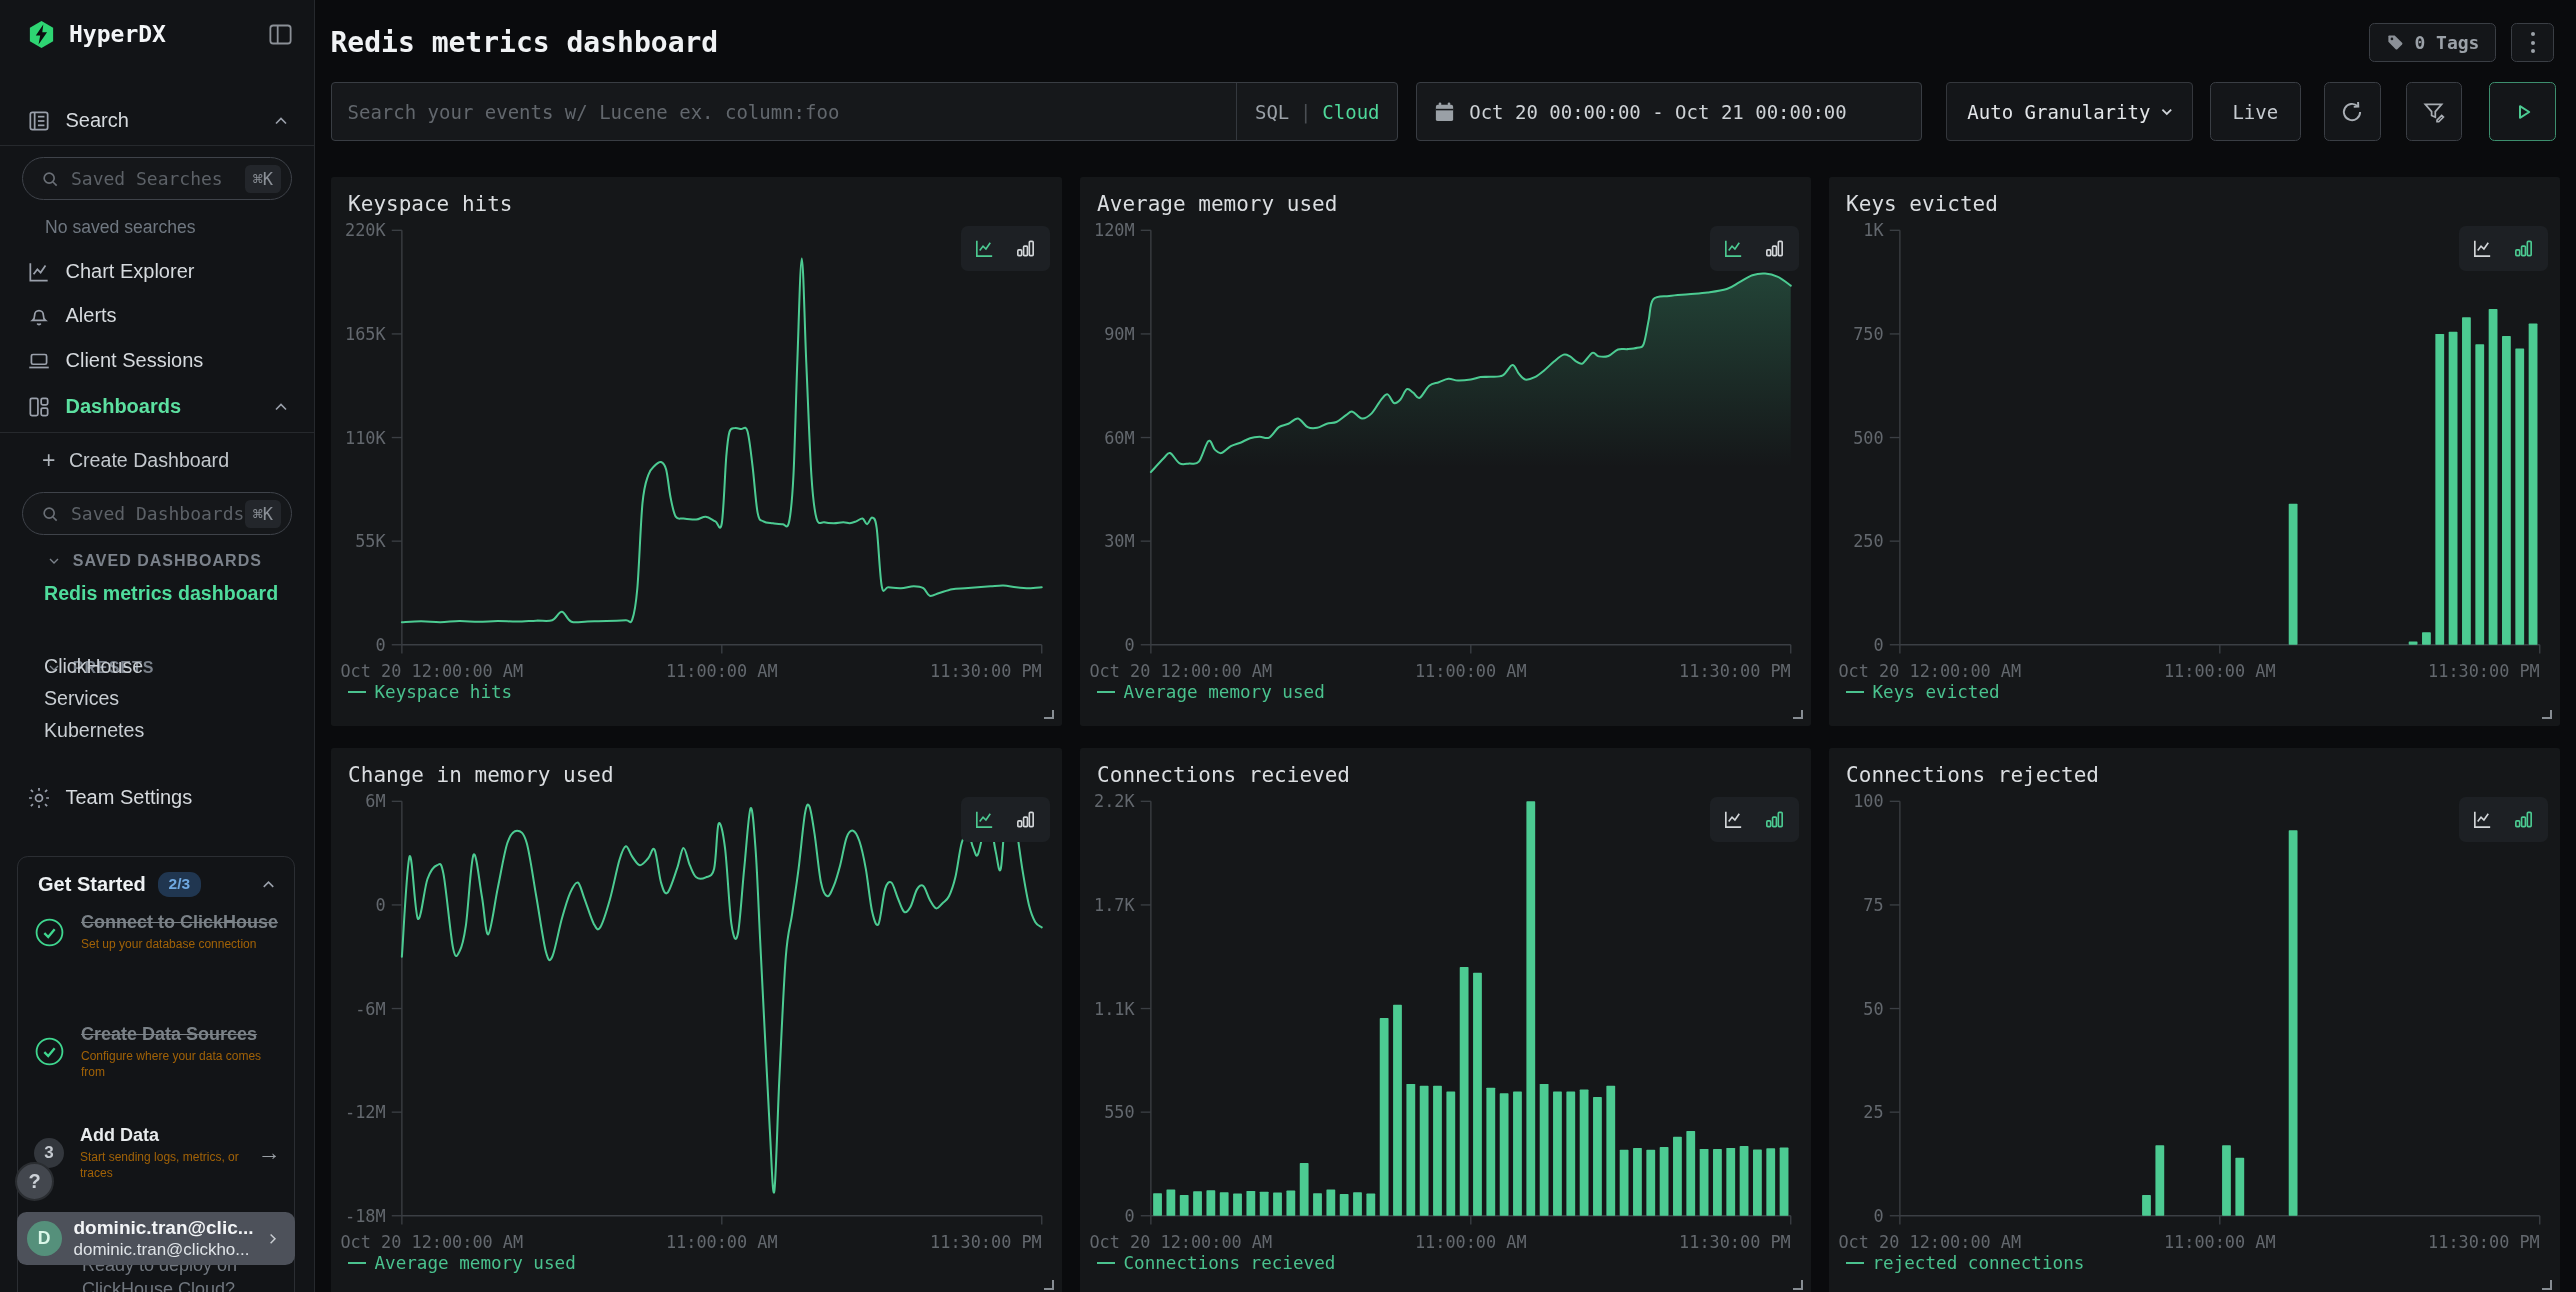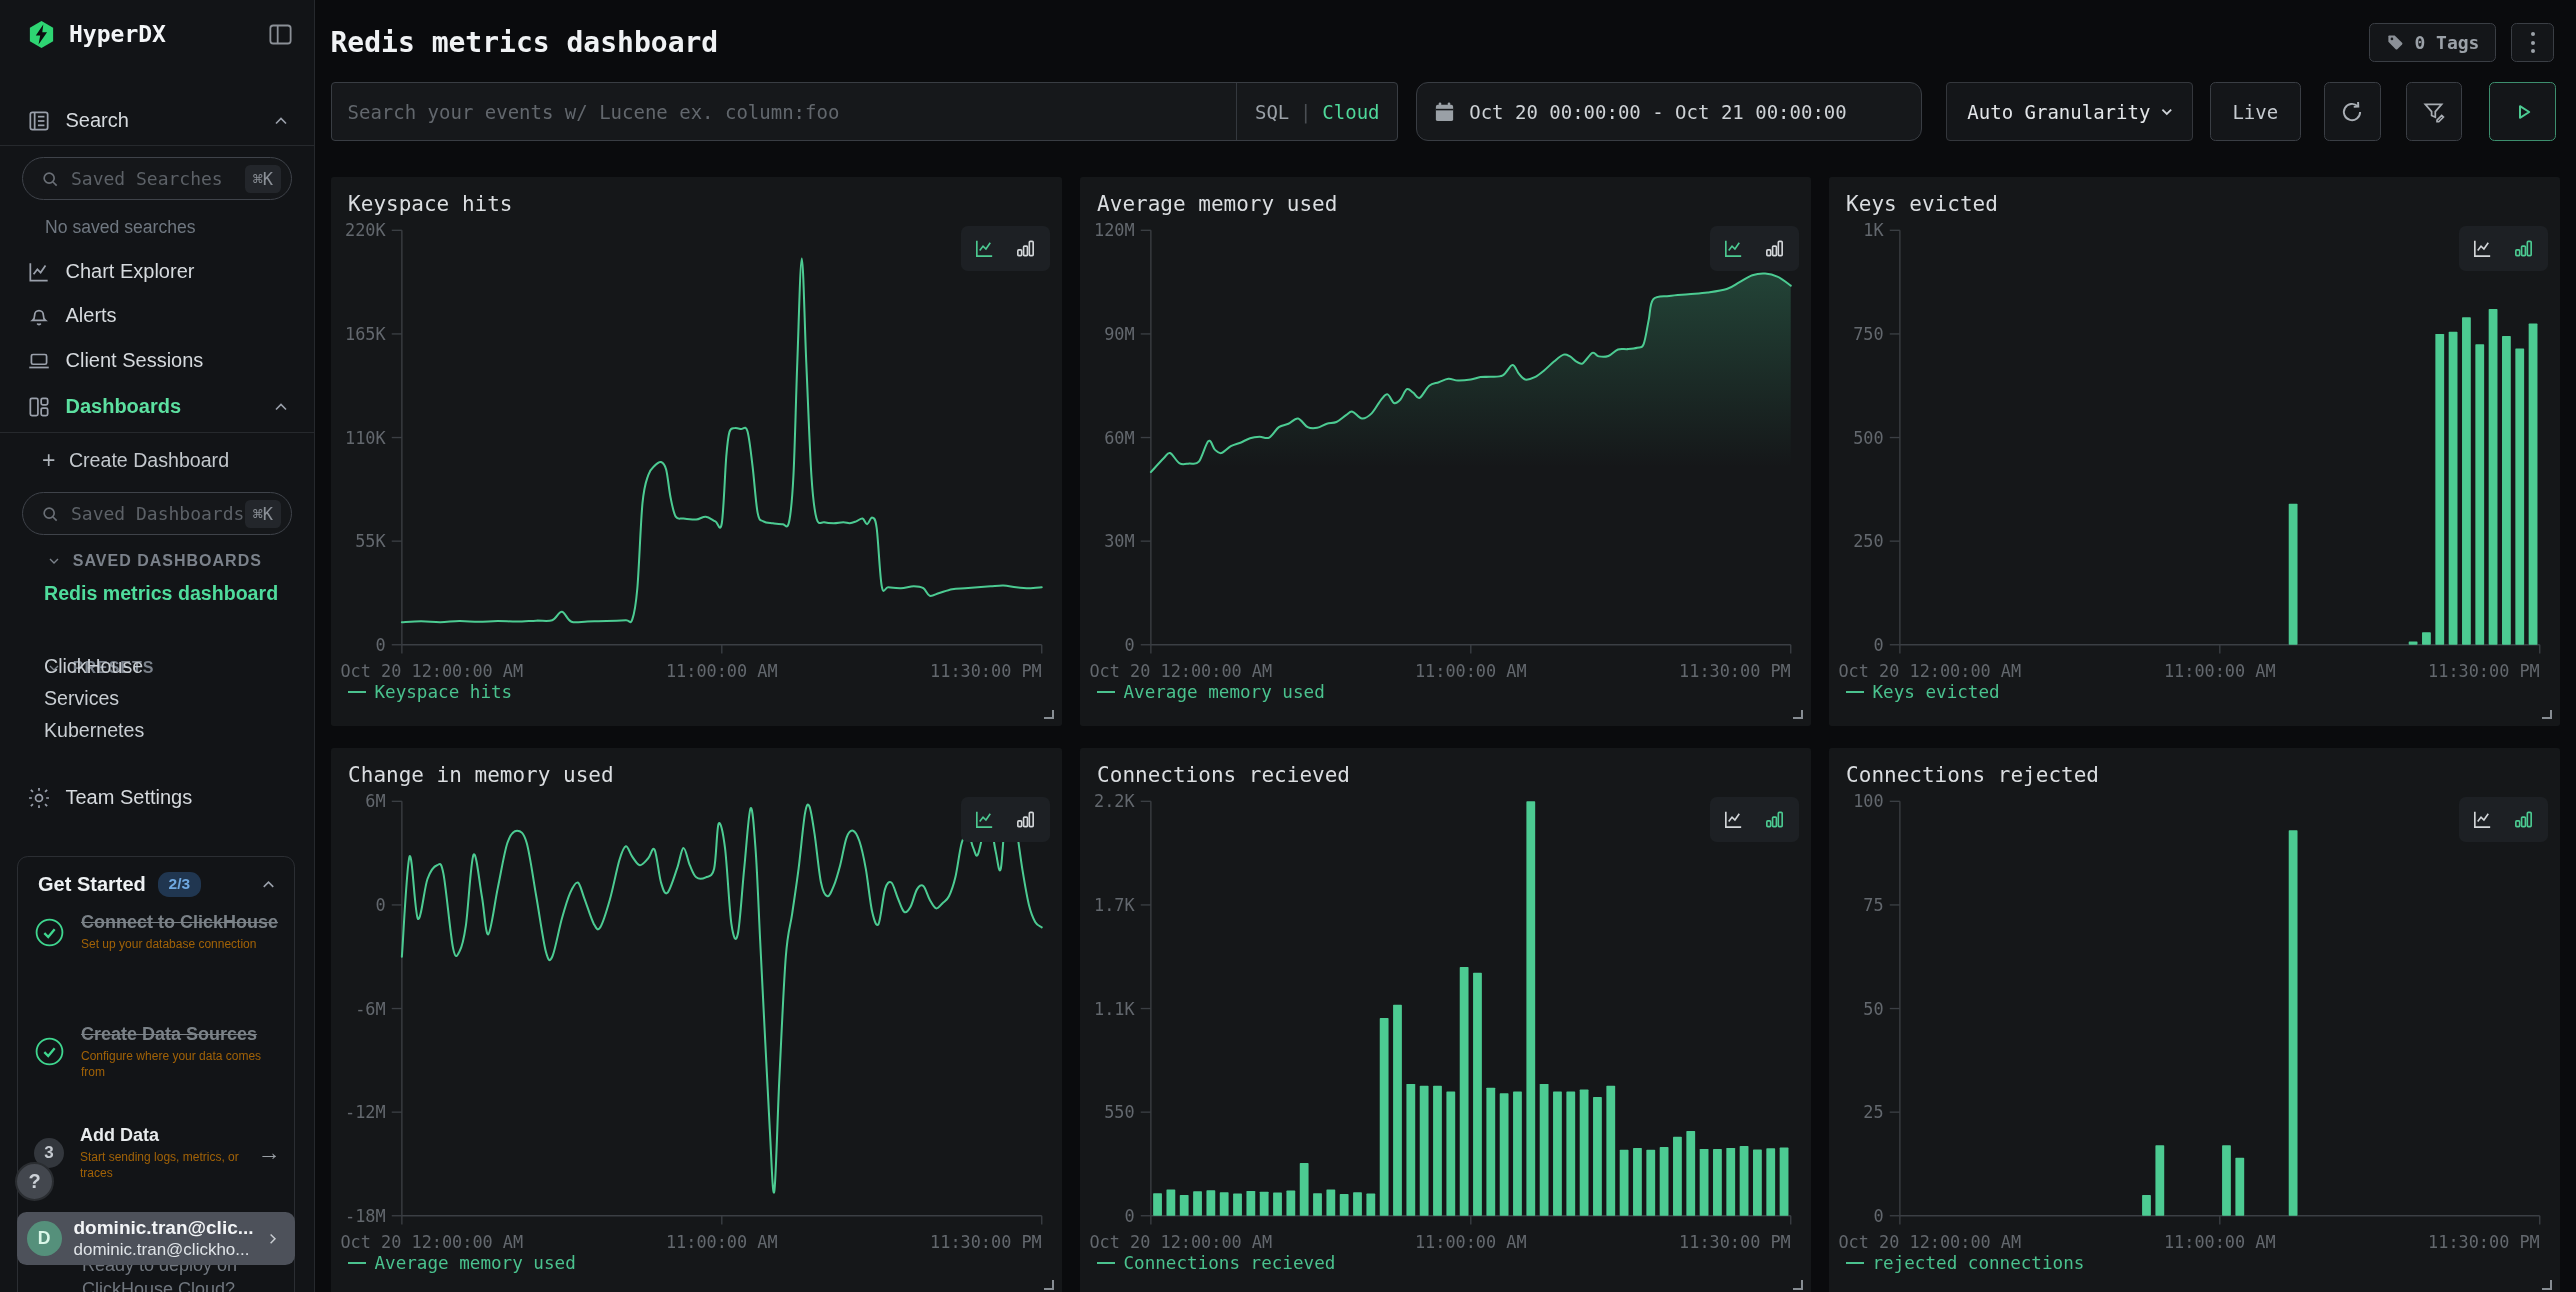--- a/index.html
+++ b/index.html
@@ -72,21 +72,21 @@
   .tags-btn svg { width:19px; height:19px; }
   .dots-btn { width:43px; height:39px; flex-direction:column; gap:4.7px; }
   .dots-btn i { width:4px; height:4px; border-radius:50%; background:#9ba1a8; }
 
   .filter-bar { position:absolute; left:15.5px; top:82px; right:20px; height:59px; display:flex; align-items:center; }
   .search-box { width:1091px; height:59px; background:#16181b; border:0.7px solid #393d43; border-radius:4px; display:flex; align-items:stretch; overflow:hidden; }
   .search-box input { flex:1; min-width:0; background:transparent; border:none; outline:none; padding:0 16px; font-family:"DejaVu Sans Mono","Liberation Mono",monospace; font-size:19px; color:#c7ccd1; }
   .search-box input::placeholder { color:#62676d; }
   .lang-seg { display:flex; align-items:center; gap:10.8px; padding:0 17.6px; border-left:0.7px solid #34383e; font-family:"DejaVu Sans Mono","Liberation Mono",monospace; font-size:19px; }
   .lang-sql { color:#9aa0a7; } .lang-div { color:#4a4e54; } .lang-lucene { color:#4fd89a; cursor:pointer; }
-  .date-box { margin-left:17.6px; width:517px; height:59px; background:#16181b; border:0.7px solid #393d43; border-radius:12px; display:flex; align-items:center; padding:0 16px; gap:13.5px; cursor:pointer; }
+  .date-box { margin-left:17.6px; width:517px; height:59px; background:#16181b; border:0.7px solid #393d43; border-radius:4px; display:flex; align-items:center; padding:0 16px; gap:13.5px; cursor:pointer; }
   .date-box svg { width:23px; height:23px; flex:none; }
   .date-text { font-family:"DejaVu Sans Mono","Liberation Mono",monospace; font-size:19px; color:#ced2d6; white-space:nowrap; }
   .gran-box { margin-left:24px; width:251px; height:59px; background:#141619; border:0.7px solid #34373c; border-radius:4px; display:flex; align-items:center; padding:0 16px 0 20px; cursor:pointer; }
   .gran-text { font-family:"DejaVu Sans Mono","Liberation Mono",monospace; font-size:19px; color:#e3e6e9; flex:1; }
   .gran-box svg { width:17.6px; height:17.6px; color:#cfd3d8; }
   .live-btn { margin-left:17px; width:93px; height:59px; font-family:"DejaVu Sans Mono","Liberation Mono",monospace; font-size:19px; color:#c7ccd1; }
   .icon-btn { width:58px; height:59px; color:#a9aeb4; }
   .icon-btn svg { width:26px; height:26px; }
   .refresh-btn { margin-left:23px; }
   .filterico-btn { margin-left:25px; }

